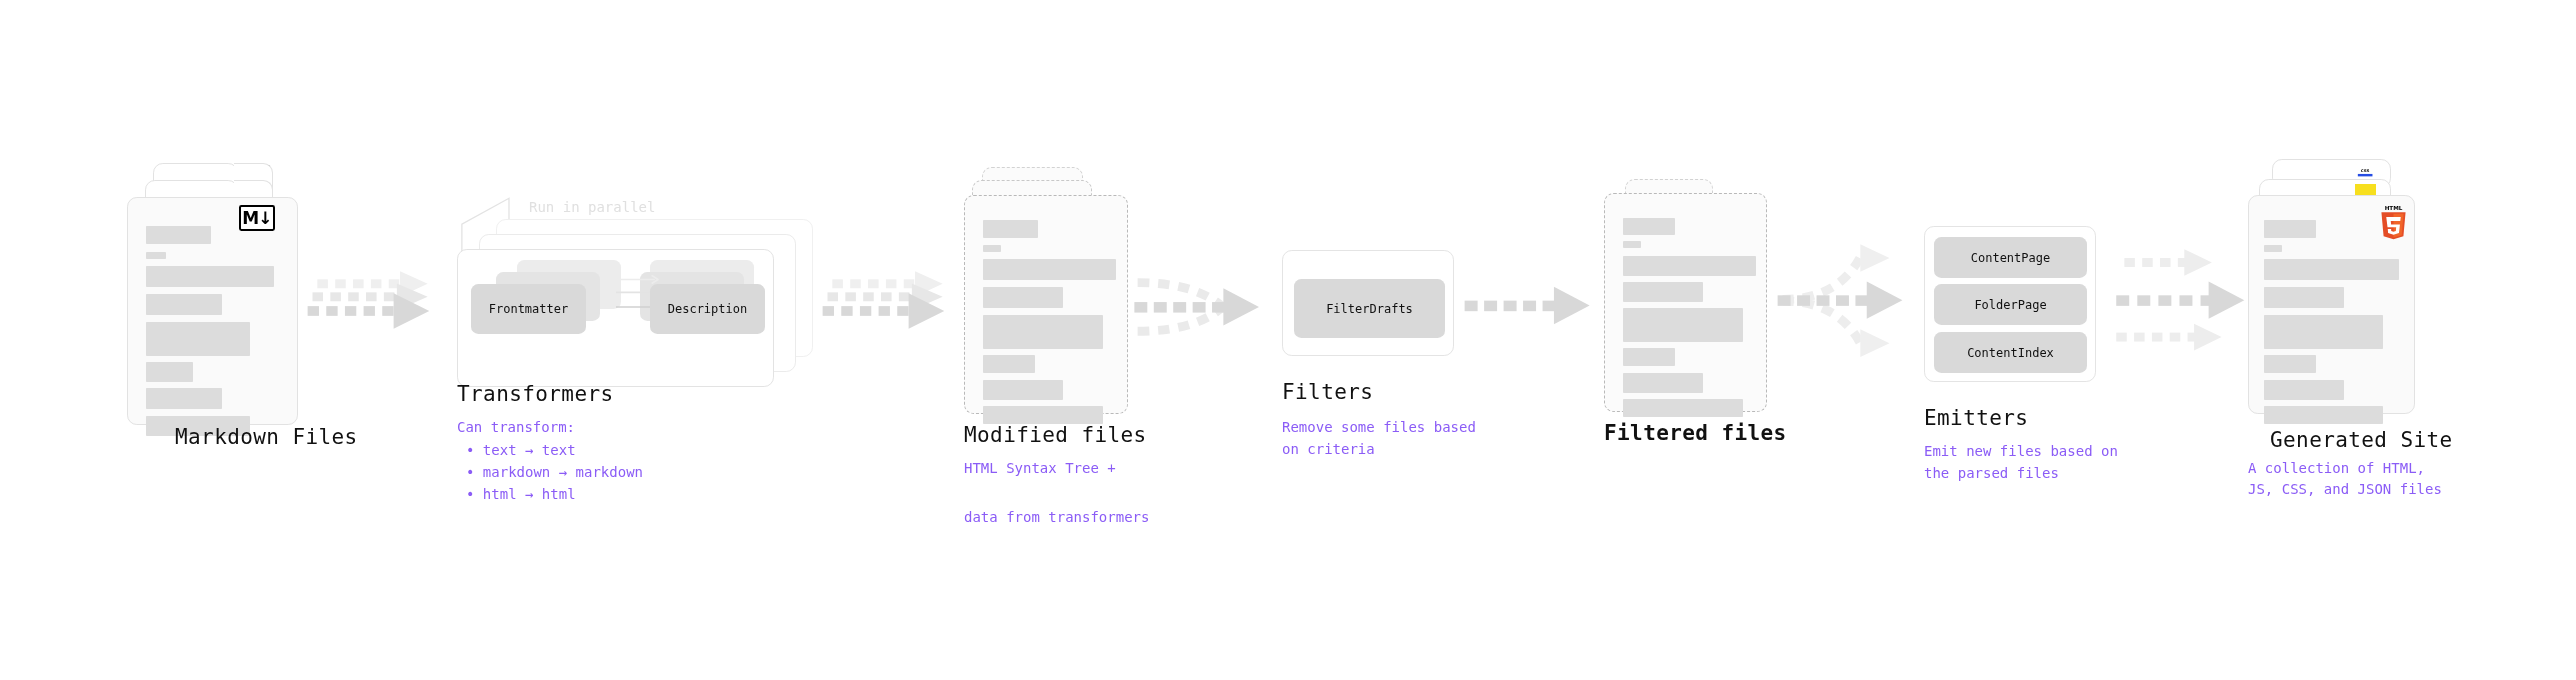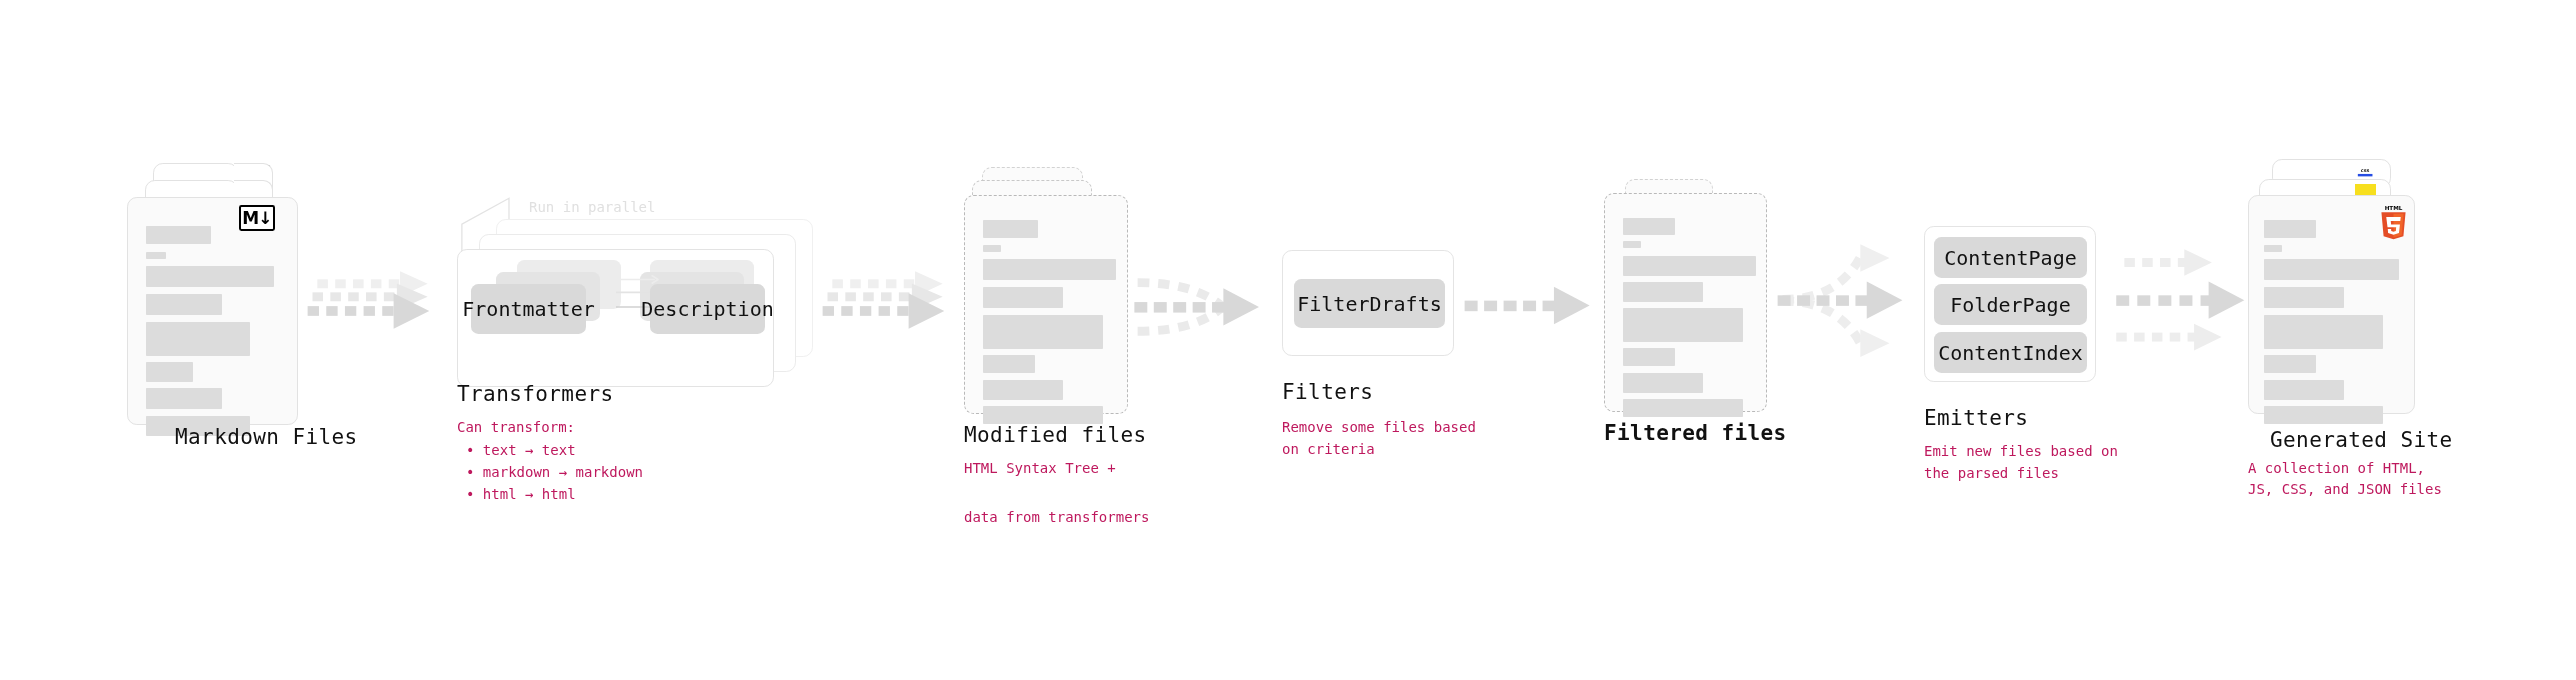--- a/index.html
+++ b/index.html
@@ -72,39 +72,39 @@
     background: #ffffff;
   }
   .pill {
     position: absolute;
     box-sizing: border-box;
     background: #d9d9d9;
     border-radius: 7.3px;
     display: flex;
     align-items: center;
     justify-content: center;
-    font-size: 20px;
+    font-size: 12px;
     color: #111;
     letter-spacing: 0px;
     white-space: nowrap;
   }
 
   
   .title {
     position: absolute;
     font-size: 21px;
     color: #111111;
     white-space: nowrap;
     letter-spacing: 0.4px;
   }
   .sub {
     position: absolute;
     font-size: 14px;
     line-height: 1.55;
-    color: #be185d;
+    color: #8b5cf6;
     white-space: pre;
   }
   .faint-label {
     position: absolute;
     font-size: 14px;
     color: #e0e0e0;
     white-space: nowrap;
   }
 
   svg { display: block; overflow: visible; }
@@ -277,21 +277,21 @@
         <rect x="52" y="52" width="16" height="13"></rect>
           <rect x="76" y="52" width="16" height="13"></rect>
         <rect x="100" y="52" width="16" height="13"></rect>
         <path d="M114 35 L158 58 L114 81 Z"></path>
       </g>
     </svg>
   </div>
 
   <div class="node">
     <div class="groupbox" style="left:1282px; top:250px; width:172px; height:106px;"></div>
-    <div class="pill" style="left:1294px; top:279px; width:151px; height:49px;">FilterDrafts</div>
+    <div class="pill" style="left:1294px; top:279px; width:151px; height:59px;">FilterDrafts</div>
 
     <div class="title" style="left:1282px; top:380px;">Filters</div>
     <div class="sub" style="left:1282px; top:417px;">Remove some files based</div>
     <div class="sub" style="left:1282px; top:439px;">on criteria</div>
   </div>
 
   <div class="node" style="left:1463px; top:286px;">
     <svg width="138" height="52" viewBox="0 0 170 64">
       <g fill="#d8d8d8">
         <rect x="2" y="18" width="16" height="13"></rect>

